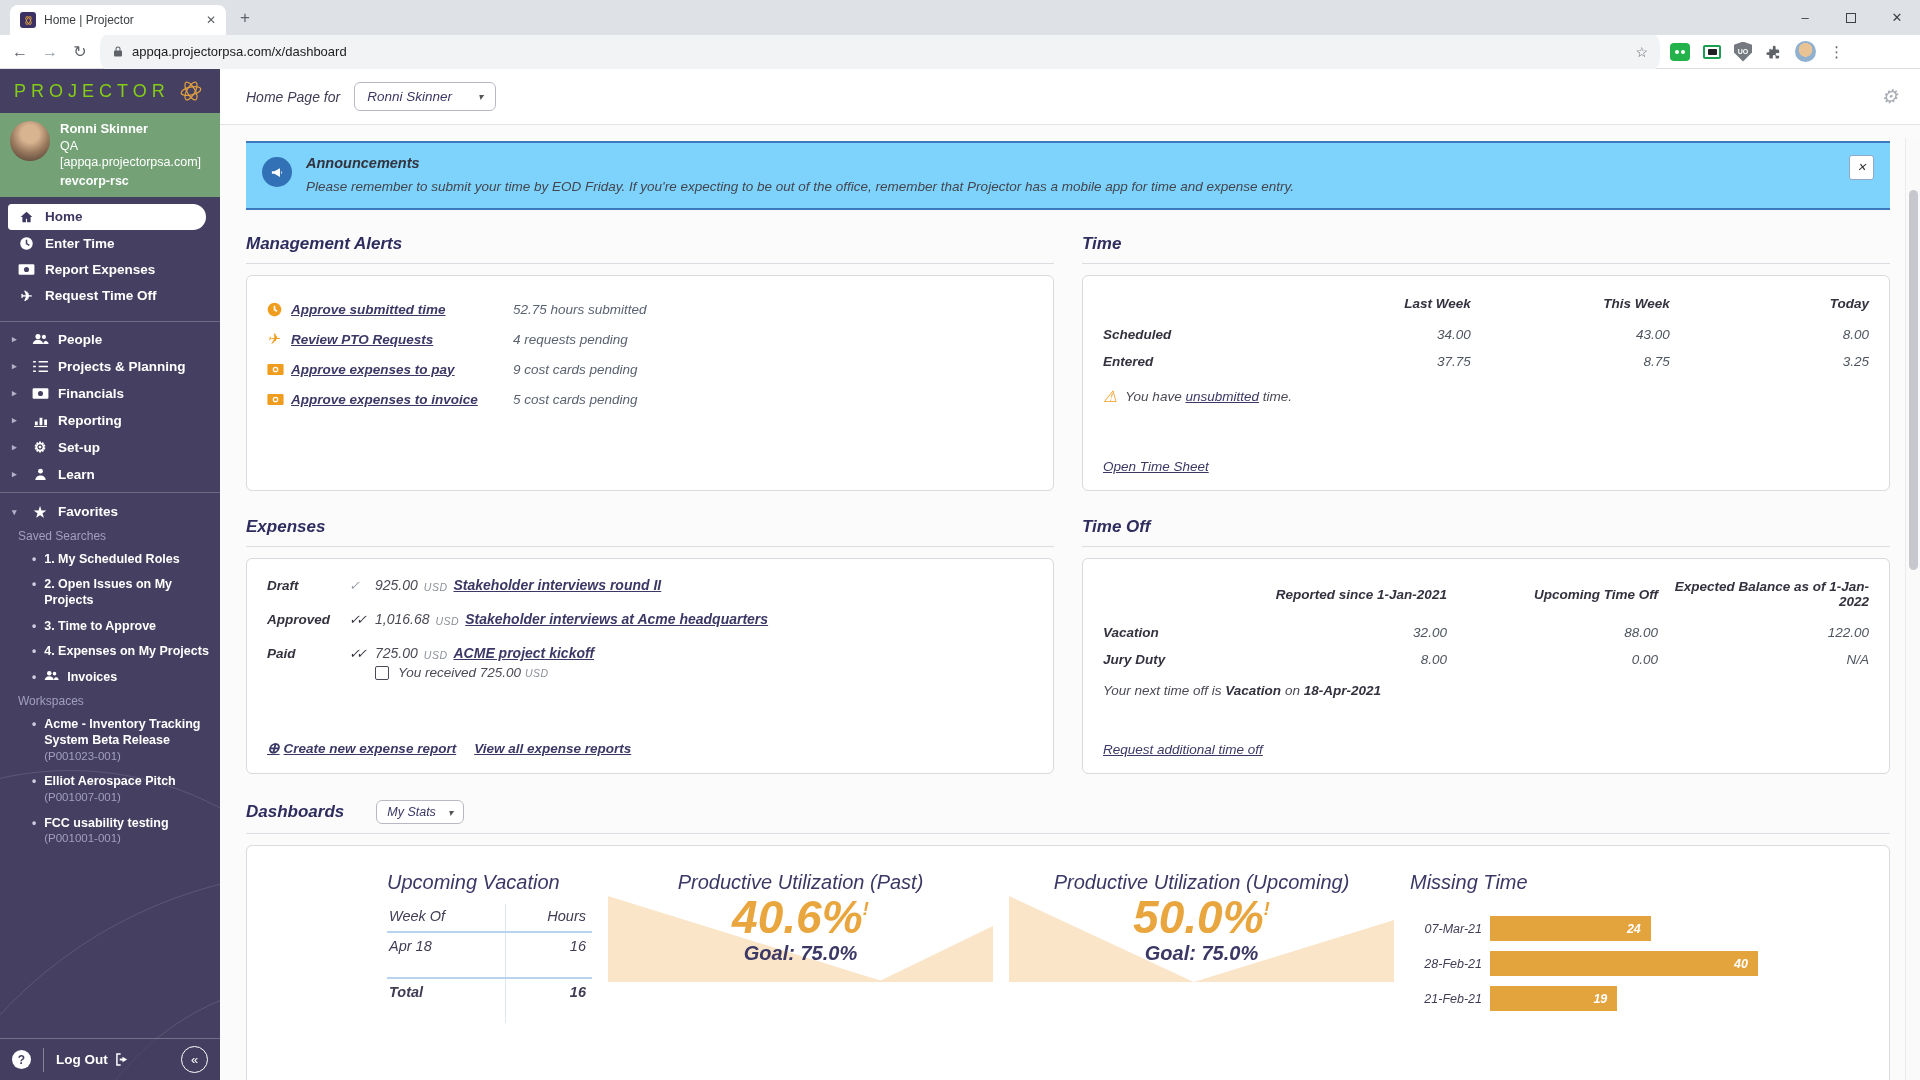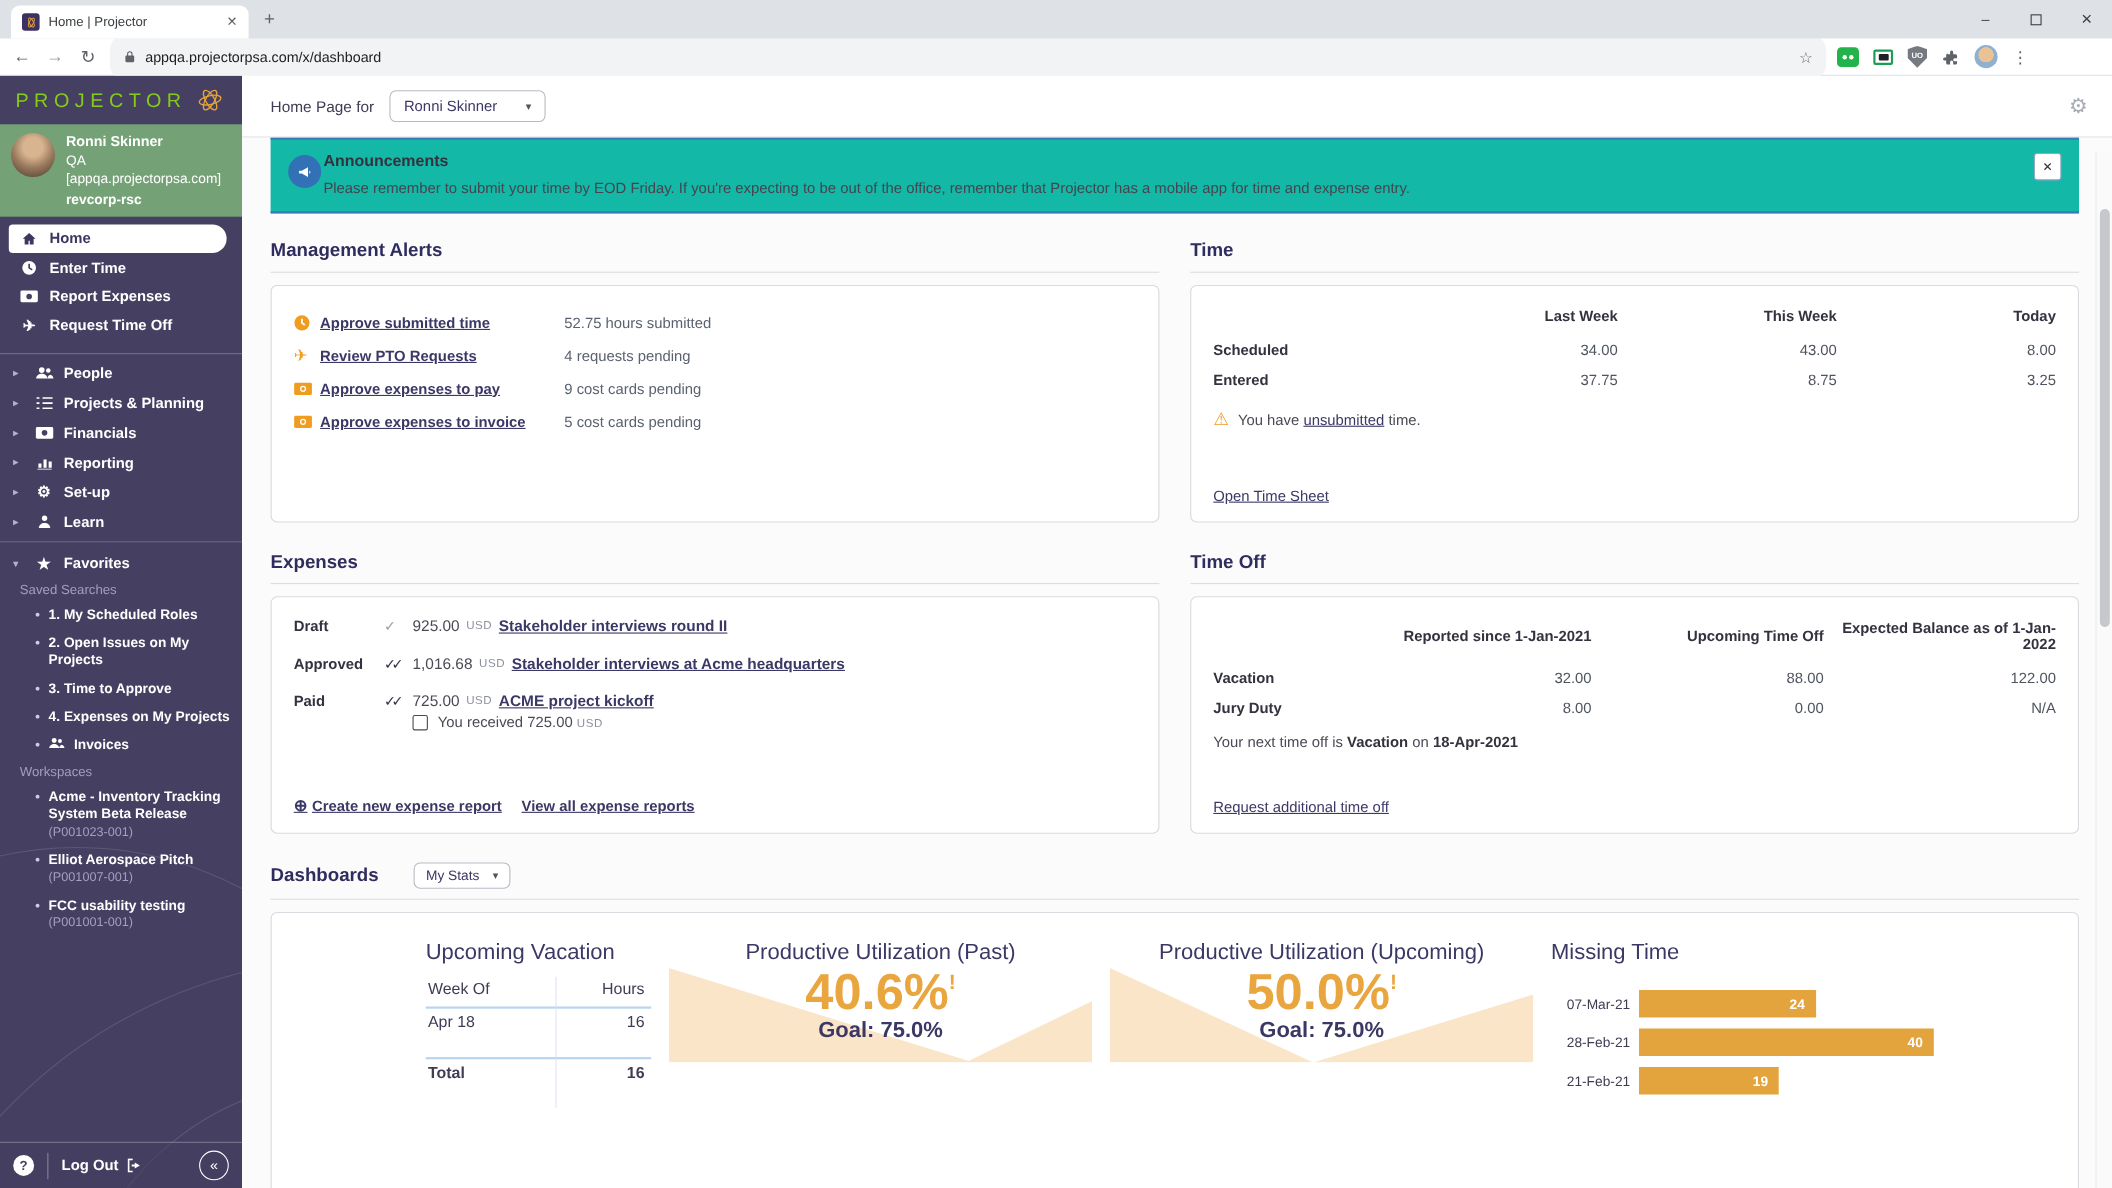--- a/index.html
+++ b/index.html
@@ -60,34 +60,34 @@
   .sub-label{color:#a29fc0;font-size:12px;padding:4px 0 4px 18px;}
   .sub-item{display:flex;gap:8px;padding:5px 6px 5px 32px;font-size:12.5px;font-weight:bold;line-height:1.25;cursor:pointer;}
   .sub-item .dot{color:#cfcde0;font-size:12px;line-height:1.25;}
   .ws-code{color:#a29fc0;font-weight:normal;font-size:11.5px;}
   .side-bottom{margin-top:auto;border-top:1px solid rgba(255,255,255,.25);height:42px;display:flex;align-items:center;padding:0 12px;gap:12px;position:relative;z-index:2;background:rgba(69,64,97,.6);}
   .help-circ{width:19px;height:19px;border-radius:50%;background:#fff;color:#454061;font-size:12px;font-weight:bold;display:flex;align-items:center;justify-content:center;}
   .vdiv{width:1px;height:24px;background:rgba(255,255,255,.35);}
   .logout{font-size:13.5px;font-weight:bold;display:flex;align-items:center;gap:7px;cursor:pointer;}
   .collapse-btn{margin-left:auto;width:27px;height:27px;border:1.5px solid #fff;border-radius:50%;display:flex;align-items:center;justify-content:center;font-size:13px;cursor:pointer;}
   
-  .content{flex:1;display:flex;flex-direction:column;background:#fbfbfc;position:relative;}
+  .content{flex:1;display:flex;flex-direction:column;background:#fbfbfc;position:relative;font-style:italic;}
   .content-header{height:56px;background:#fff;border-bottom:1px solid #e3e3e7;display:flex;align-items:center;padding:0 22px 0 26px;gap:14px;flex:0 0 56px;}
   .hpf{font-size:14px;color:#3f3d54;}
   .select{border:1px solid #b9b9c4;border-radius:6px;padding:6px 12px;font-size:13.5px;color:#3b3865;display:flex;align-items:center;gap:26px;background:#fff;cursor:pointer;}
   .select .chev{font-size:10px;color:#555;}
   .gear{margin-left:auto;font-size:19px;color:#a9adb3;cursor:pointer;}
   .content-body{flex:1;padding:0 30px 0 26px;position:relative;overflow:hidden;}
   .welcome-row{display:flex;justify-content:space-between;align-items:flex-start;margin-top:24px;}
   .welcome{font-size:34px;color:#34316b;font-weight:400;}
   .welcome b{font-weight:bold;}
   .companylogo{width:96px;height:60px;background:#fff;display:flex;align-items:center;justify-content:center;
     font-size:27px;font-weight:bold;color:#2c2373;margin-right:4px;}
-  .announce{margin-top:0;background:#14b8a6;border-top:2px solid #3b78bd;border-bottom:2px solid #3b78bd;
-    padding:12px 16px 14px;display:flex;gap:2px;position:relative;}
+  .announce{margin-top:16px;background:#7dd3fc;border-top:2px solid #3b78bd;border-bottom:2px solid #3b78bd;
+    padding:12px 16px 14px;display:flex;gap:14px;position:relative;}
   .ann-icon{width:30px;height:30px;border-radius:50%;background:#3271b5;flex:0 0 30px;display:flex;align-items:center;justify-content:center;margin-top:2px;}
   .ann-title{font-size:14.5px;font-weight:bold;color:#33323f;margin-bottom:8px;}
   .ann-text{font-size:13.5px;color:#44454f;}
   .ann-close{position:absolute;right:16px;top:12px;width:25px;height:25px;background:#fff;border:1px solid #93a7c6;border-radius:3px;
     display:flex;align-items:center;justify-content:center;font-size:11px;color:#333;cursor:pointer;}
   .sections{display:grid;grid-template-columns:1fr 1fr;column-gap:28px;margin-top:24px;}
   .section-title{font-size:17px;font-weight:bold;color:#2f2c5e;}
   .section hr{border:none;border-top:1px solid #dcdce2;margin:9px 0 11px;}
   .card{background:#fff;border:1px solid #d9d9df;border-radius:6px;height:216px;padding:18px 20px;position:relative;}
   .section{margin-bottom:26px;}
@@ -106,21 +106,21 @@
   .warn-row{display:flex;align-items:center;gap:8px;margin-top:12px;font-size:13.5px;color:#4a4a55;}
   .warn-tri{color:#f09c1f;font-size:16px;}
   .inline-link{color:#3b3865;text-decoration:underline;cursor:pointer;}
   .card-footer{position:absolute;left:20px;bottom:16px;display:flex;gap:18px;align-items:center;}
   .foot-link{font-size:13.5px;color:#3b3865;text-decoration:underline;cursor:pointer;}
   
   .exp-row{display:grid;grid-template-columns:82px 26px auto;align-items:center;margin-bottom:18px;}
   .exp-status{font-size:13.5px;font-weight:bold;color:#33323f;}
   .exp-check{color:#33323f;font-size:13px;letter-spacing:-4px;}
   .exp-check.single{color:#9aa0a8;letter-spacing:0;}
-  .exp-main{display:flex;align-items:center;gap:6px;}
+  .exp-main{display:flex;align-items:flex-end;gap:6px;}
   .exp-amt{font-size:14px;color:#4a4a55;}
   .exp-cur{font-size:10.5px;color:#8a8f98;letter-spacing:.5px;}
   .exp-link{font-size:14px;font-weight:bold;color:#3b3865;text-decoration:underline;cursor:pointer;}
   .received{display:flex;align-items:center;gap:9px;margin:-6px 0 0 108px;font-size:13.5px;color:#4a4a55;}
   .checkbox{width:14px;height:14px;border:1.5px solid #4a4a55;border-radius:2px;cursor:pointer;}
   .plus-circ{color:#3b3865;font-size:15px;margin-right:4px;}
   
   .nexttime{font-size:13.5px;color:#4a4a55;margin-top:10px;}
   .nexttime b{color:#33323f;}
   

